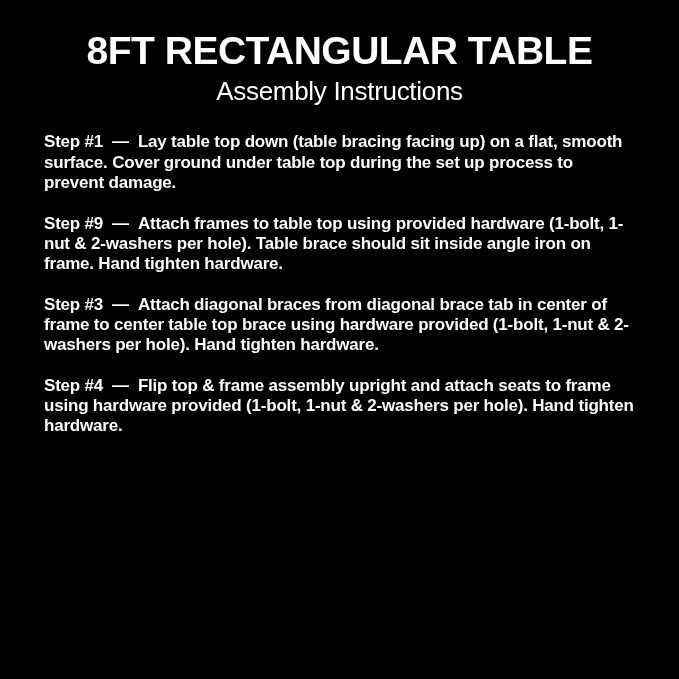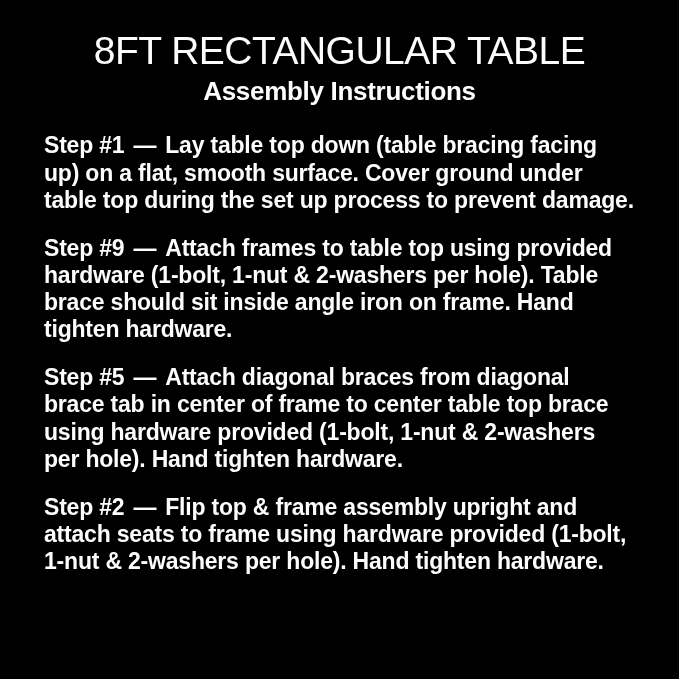--- a/index.html
+++ b/index.html
@@ -20,34 +20,34 @@
     overflow: hidden;
     -webkit-font-smoothing: antialiased;
   }
   .poster-header {
     text-align: center;
     margin-bottom: 24px;
   }
   .poster-title {
     margin: 0 0 4px 0;
     font-size: 39px;
-    font-weight: 400;
+    font-weight: 700;
     letter-spacing: -0.5px;
     line-height: 1.1;
     white-space: nowrap;
   }
   .poster-subtitle {
     margin: 0;
     font-size: 26px;
-    font-weight: 700;
+    font-weight: 400;
     letter-spacing: -0.3px;
     line-height: 1.1;
   }
   .steps {
-    font-size: 23px;
+    font-size: 17px;
     letter-spacing: -0.2px;
     margin-top: 27px;
   }
   .step {
     margin: 0 0 21px 0;
     line-height: 1.18;
     text-align: left;
   }
   .step-dash {
     display: inline-block;
@@ -63,20 +63,20 @@
     <h1 class="poster-title">8FT RECTANGULAR TABLE</h1>
     <h2 class="poster-subtitle">Assembly Instructions</h2>
   </div>
 
   <div class="steps">
 
     <p class="step"><span>Step #1</span><span class="step-dash">—</span><span>Lay table top down (table bracing facing up) on a flat, smooth surface. Cover ground under table top during the set up process to prevent damage.</span></p>
 
     <p class="step"><span>Step #9</span><span class="step-dash">—</span><span>Attach frames to table top using provided hardware (1-bolt, 1-nut &amp; 2-washers per hole). Table brace should sit inside angle iron on frame. Hand tighten hardware.</span></p>
 
-    <p class="step"><span>Step #5</span><span class="step-dash">—</span><span>Attach diagonal braces from diagonal brace tab in center of frame to center table top brace using hardware provided (1-bolt, 1-nut &amp; 2-washers per hole). Hand tighten hardware.</span></p>
+    <p class="step"><span>Step #3</span><span class="step-dash">—</span><span>Attach diagonal braces from diagonal brace tab in center of frame to center table top brace using hardware provided (1-bolt, 1-nut &amp; 2-washers per hole). Hand tighten hardware.</span></p>
 
-    <p class="step"><span>Step #2</span><span class="step-dash">—</span><span>Flip top &amp; frame assembly upright and attach seats to frame using hardware provided (1-bolt, 1-nut &amp; 2-washers per hole). Hand tighten hardware.</span></p>
+    <p class="step"><span>Step #4</span><span class="step-dash">—</span><span>Flip top &amp; frame assembly upright and attach seats to frame using hardware provided (1-bolt, 1-nut &amp; 2-washers per hole). Hand tighten hardware.</span></p>
 
 
   </div>
 
 </div>
 
 </body></html>

